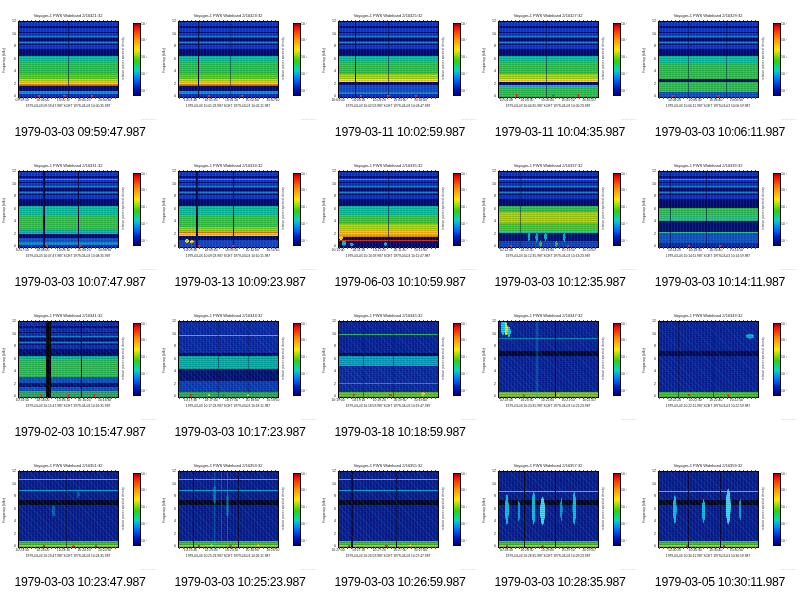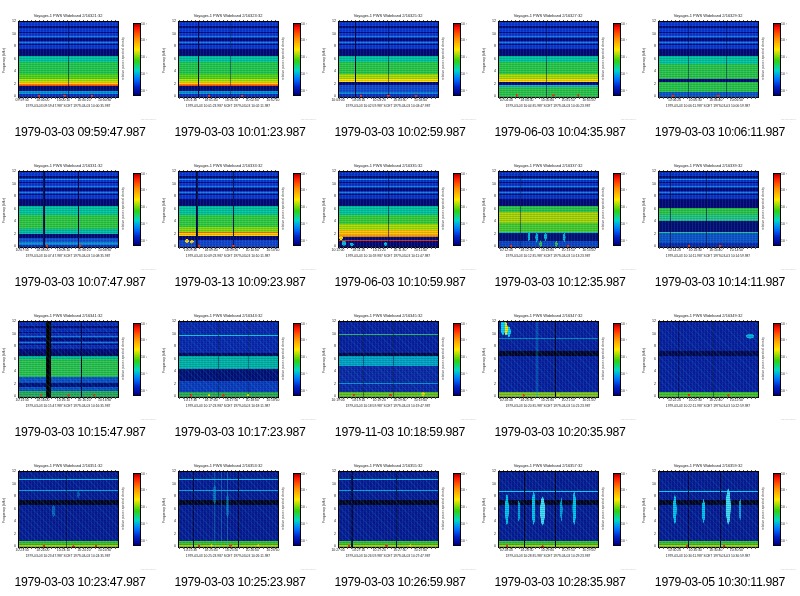--- a/index.html
+++ b/index.html
@@ -105,21 +105,20 @@
     <div class="cbar"></div>
     <div class="cbticks">
         <span style="top: 12.5px;">10⁻¹</span>
         <span style="top: 29.3px;">10⁻²</span>
         <span style="top: 46.1px;">10⁻³</span>
         <span style="top: 62.9px;">10⁻⁴</span>
         <span style="top: 79.7px;">10⁻⁵</span>
       </div>
     <div class="cblab">relative power spectral density</div>
     <div class="stamp">------------</div>
-    <figcaption class="cap">1979-03-03 10:01:23.987</figcaption>
   </figure>
 
   <figure class="cell">
     <div class="ftitle">Voyager-1 PWS Wideband 2/16325:32</div>
     <div class="ylab">Frequency (kHz)</div>
     <div class="yticks">
         <span style="top: 11px;">12</span>
         <span style="top: 23.5px;">10</span>
         <span style="top: 36px;">8</span>
         <span style="top: 48.5px;">6</span>
@@ -141,21 +140,21 @@
     <div class="cbar"></div>
     <div class="cbticks">
         <span style="top: 12.5px;">10⁻¹</span>
         <span style="top: 29.3px;">10⁻²</span>
         <span style="top: 46.1px;">10⁻³</span>
         <span style="top: 62.9px;">10⁻⁴</span>
         <span style="top: 79.7px;">10⁻⁵</span>
       </div>
     <div class="cblab">relative power spectral density</div>
     <div class="stamp">------------</div>
-    <figcaption class="cap">1979-03-03 10:02:59.987</figcaption>
+    <figcaption class="cap">1979-03-11 10:02:59.987</figcaption>
   </figure>
 
   <figure class="cell">
     <div class="ftitle">Voyager-1 PWS Wideband 2/16327:32</div>
     <div class="ylab">Frequency (kHz)</div>
     <div class="yticks">
         <span style="top: 11px;">12</span>
         <span style="top: 23.5px;">10</span>
         <span style="top: 36px;">8</span>
         <span style="top: 48.5px;">6</span>
@@ -177,21 +176,21 @@
     <div class="cbar"></div>
     <div class="cbticks">
         <span style="top: 12.5px;">10⁻¹</span>
         <span style="top: 29.3px;">10⁻²</span>
         <span style="top: 46.1px;">10⁻³</span>
         <span style="top: 62.9px;">10⁻⁴</span>
         <span style="top: 79.7px;">10⁻⁵</span>
       </div>
     <div class="cblab">relative power spectral density</div>
     <div class="stamp">------------</div>
-    <figcaption class="cap">1979-06-03 10:04:35.987</figcaption>
+    <figcaption class="cap">1979-03-11 10:04:35.987</figcaption>
   </figure>
 
   <figure class="cell">
     <div class="ftitle">Voyager-1 PWS Wideband 2/16329:32</div>
     <div class="ylab">Frequency (kHz)</div>
     <div class="yticks">
         <span style="top: 11px;">12</span>
         <span style="top: 23.5px;">10</span>
         <span style="top: 36px;">8</span>
         <span style="top: 48.5px;">6</span>
@@ -427,21 +426,21 @@
     <div class="cbar"></div>
     <div class="cbticks">
         <span style="top: 12.5px;">10⁻¹</span>
         <span style="top: 29.3px;">10⁻²</span>
         <span style="top: 46.1px;">10⁻³</span>
         <span style="top: 62.9px;">10⁻⁴</span>
         <span style="top: 79.7px;">10⁻⁵</span>
       </div>
     <div class="cblab">relative power spectral density</div>
     <div class="stamp">------------</div>
-    <figcaption class="cap">1979-03-03 10:15:47.987</figcaption>
+    <figcaption class="cap">1979-02-03 10:15:47.987</figcaption>
   </figure>
 
   <figure class="cell">
     <div class="ftitle">Voyager-1 PWS Wideband 2/16343:32</div>
     <div class="ylab">Frequency (kHz)</div>
     <div class="yticks">
         <span style="top: 11px;">12</span>
         <span style="top: 23.5px;">10</span>
         <span style="top: 36px;">8</span>
         <span style="top: 48.5px;">6</span>
@@ -499,21 +498,21 @@
     <div class="cbar"></div>
     <div class="cbticks">
         <span style="top: 12.5px;">10⁻¹</span>
         <span style="top: 29.3px;">10⁻²</span>
         <span style="top: 46.1px;">10⁻³</span>
         <span style="top: 62.9px;">10⁻⁴</span>
         <span style="top: 79.7px;">10⁻⁵</span>
       </div>
     <div class="cblab">relative power spectral density</div>
     <div class="stamp">------------</div>
-    <figcaption class="cap">1979-11-03 10:18:59.987</figcaption>
+    <figcaption class="cap">1979-03-18 10:18:59.987</figcaption>
   </figure>
 
   <figure class="cell">
     <div class="ftitle">Voyager-1 PWS Wideband 2/16347:32</div>
     <div class="ylab">Frequency (kHz)</div>
     <div class="yticks">
         <span style="top: 11px;">12</span>
         <span style="top: 23.5px;">10</span>
         <span style="top: 36px;">8</span>
         <span style="top: 48.5px;">6</span>
@@ -535,21 +534,20 @@
     <div class="cbar"></div>
     <div class="cbticks">
         <span style="top: 12.5px;">10⁻¹</span>
         <span style="top: 29.3px;">10⁻²</span>
         <span style="top: 46.1px;">10⁻³</span>
         <span style="top: 62.9px;">10⁻⁴</span>
         <span style="top: 79.7px;">10⁻⁵</span>
       </div>
     <div class="cblab">relative power spectral density</div>
     <div class="stamp">------------</div>
-    <figcaption class="cap">1979-03-03 10:20:35.987</figcaption>
   </figure>
 
   <figure class="cell">
     <div class="ftitle">Voyager-1 PWS Wideband 2/16349:32</div>
     <div class="ylab">Frequency (kHz)</div>
     <div class="yticks">
         <span style="top: 11px;">12</span>
         <span style="top: 23.5px;">10</span>
         <span style="top: 36px;">8</span>
         <span style="top: 48.5px;">6</span>

